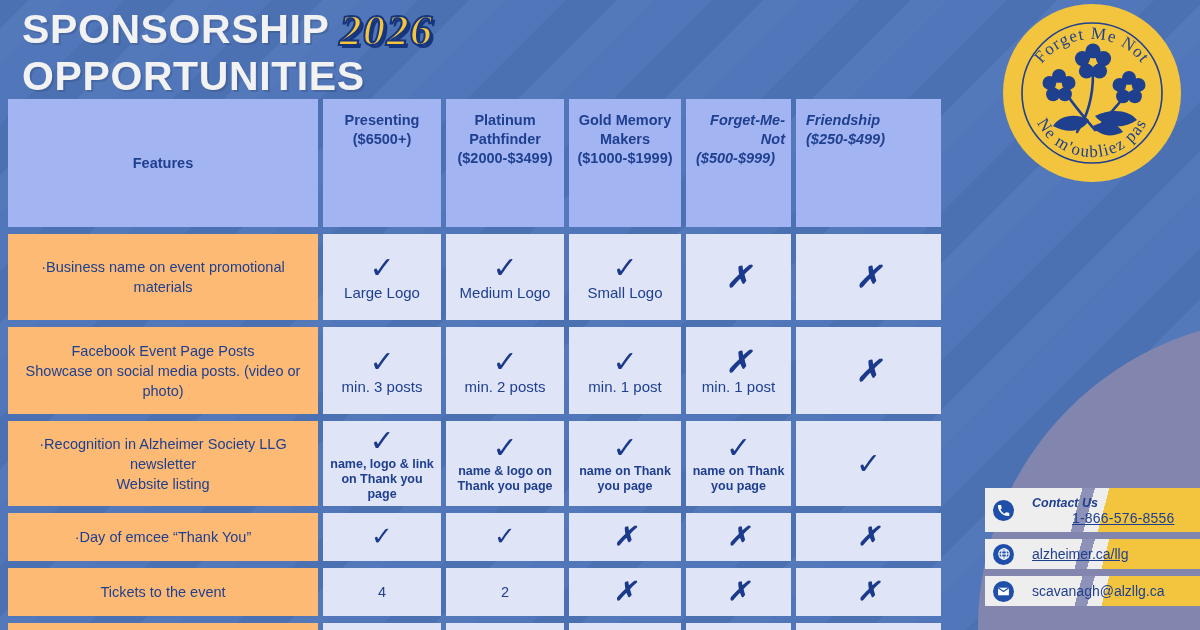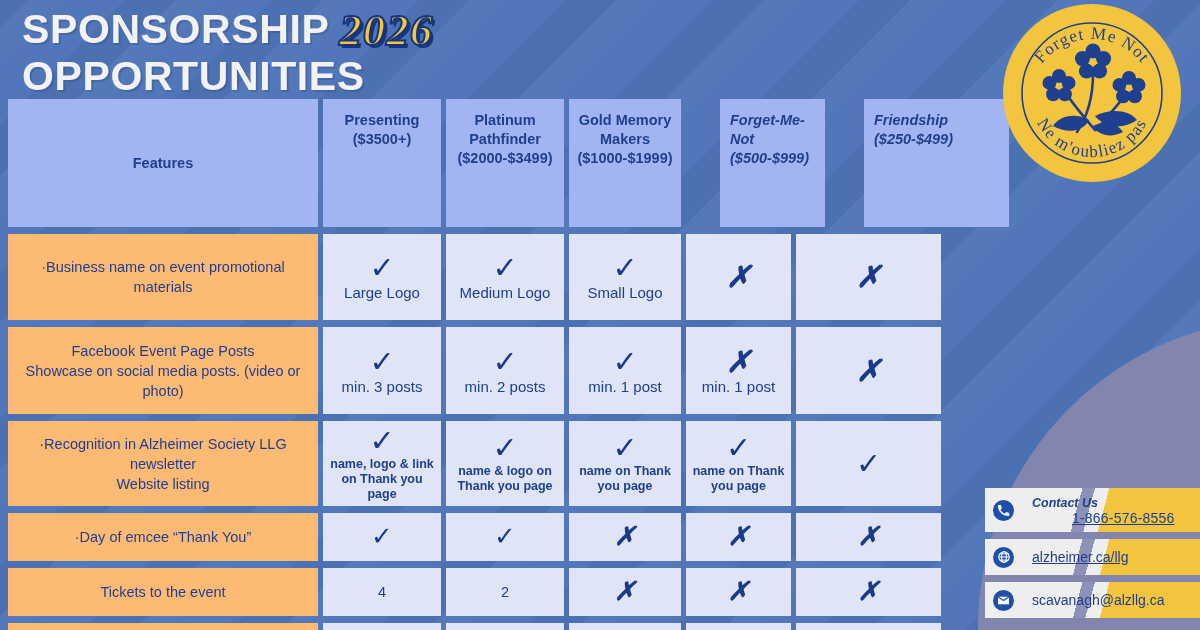--- a/index.html
+++ b/index.html
@@ -111,21 +111,21 @@
   .hrow .cell { background: #a3b4f2; height: 128px; }
   .hrow .c-feature { background: #a3b4f2; }
   .h-txt {
     font-size: 14.5px;
     font-weight: bold;
     line-height: 19px;
     color: #1f3f8f;
   }
   .h-txt.italic { font-style: italic; }
   .hrow .cell.align-top { justify-content: flex-start; padding-top: 12px; }
-  .hrow .cell.align-left { align-items: flex-start; text-align: left; padding-left: 10px; margin-left: 34px; }
+  .hrow .cell.align-left { align-items: flex-start; text-align: right; padding-left: 10px; }
 
   
   .feat-txt {
     font-size: 14.5px;
     line-height: 20px;
     color: #1f3f8f;
   }
   .mark {
     font-size: 30px;
     line-height: 30px;
@@ -162,21 +162,21 @@
     position: relative;
     background: #eeeeee;
     margin-bottom: 7px;
     overflow: hidden;
     display: flex;
     align-items: center;
     gap: 7px;
     padding-left: 8px;
   }
   .cbar.tall { height: 44px; }
-  .cbar.short { height: 36px; }
+  .cbar.short { height: 30px; }
   .cbar .deco {
     position: absolute;
     right: 0; top: 0; bottom: 0;
     width: 132px;
     background:
       linear-gradient(105deg,
         rgba(0,0,0,0) 0px, rgba(0,0,0,0) 14px,
         #8e92b8 14px, #8e92b8 26px,
         #eeeeee 26px, #eeeeee 40px,
         #f3c53f 40px, #f3c53f 132px);
@@ -270,21 +270,21 @@
   </div>
 
   <div class="table">
 
     <div class="trow hrow">
       <div class="cell c-feature">
         <span class="h-txt">Features</span>
       </div>
       <div class="cell c-tier align-top">
         <span class="h-txt">Presenting</span>
-        <span class="h-txt">($3500+)</span>
+        <span class="h-txt">($6500+)</span>
       </div>
       <div class="cell c-tier align-top">
         <span class="h-txt">Platinum Pathfinder</span>
         <span class="h-txt">($2000-$3499)</span>
       </div>
       <div class="cell c-tier4 align-top">
         <span class="h-txt">Gold Memory Makers</span>
         <span class="h-txt">($1000-$1999)</span>
       </div>
       <div class="cell c-tier5 align-top align-left">

